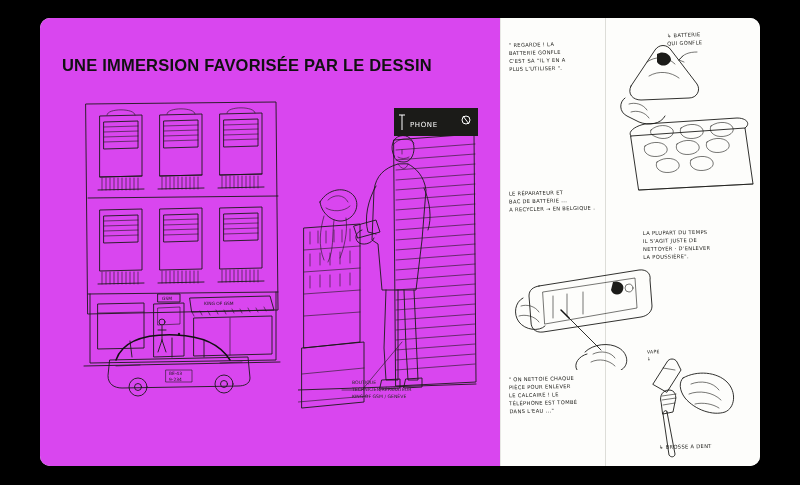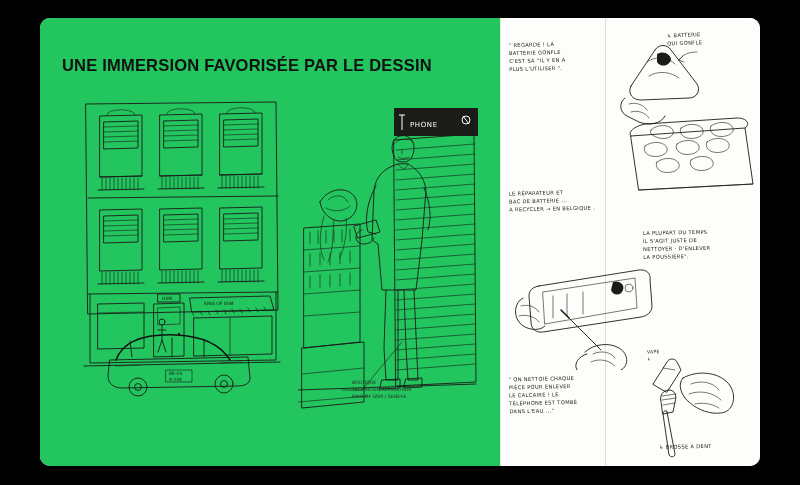--- a/index.html
+++ b/index.html
@@ -21,21 +21,21 @@
     height: 448px;
     background: #ffffff;
     border-radius: 10px;
     overflow: hidden;
   }
   .left-panel {
     position: absolute;
     left: 0; top: 0;
     width: 460px;
     height: 448px;
-    background: #22c55e;
+    background: #d946ef;
   }
   .title {
     position: absolute;
     left: 22px;
     top: 38px;
     font-size: 16.5px;
     font-weight: bold;
     letter-spacing: 0.2px;
     color: #111;
     font-family: "Liberation Sans", sans-serif;

